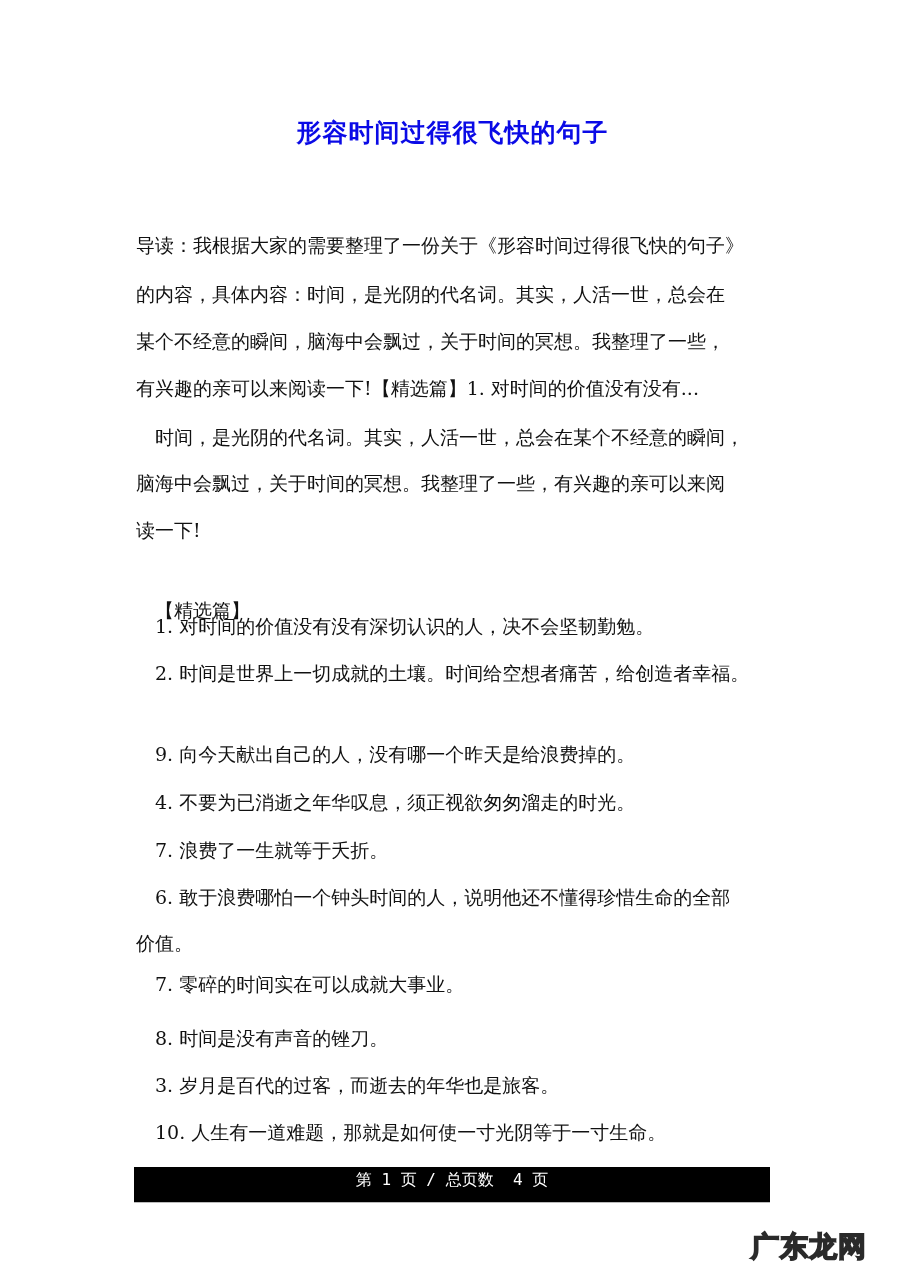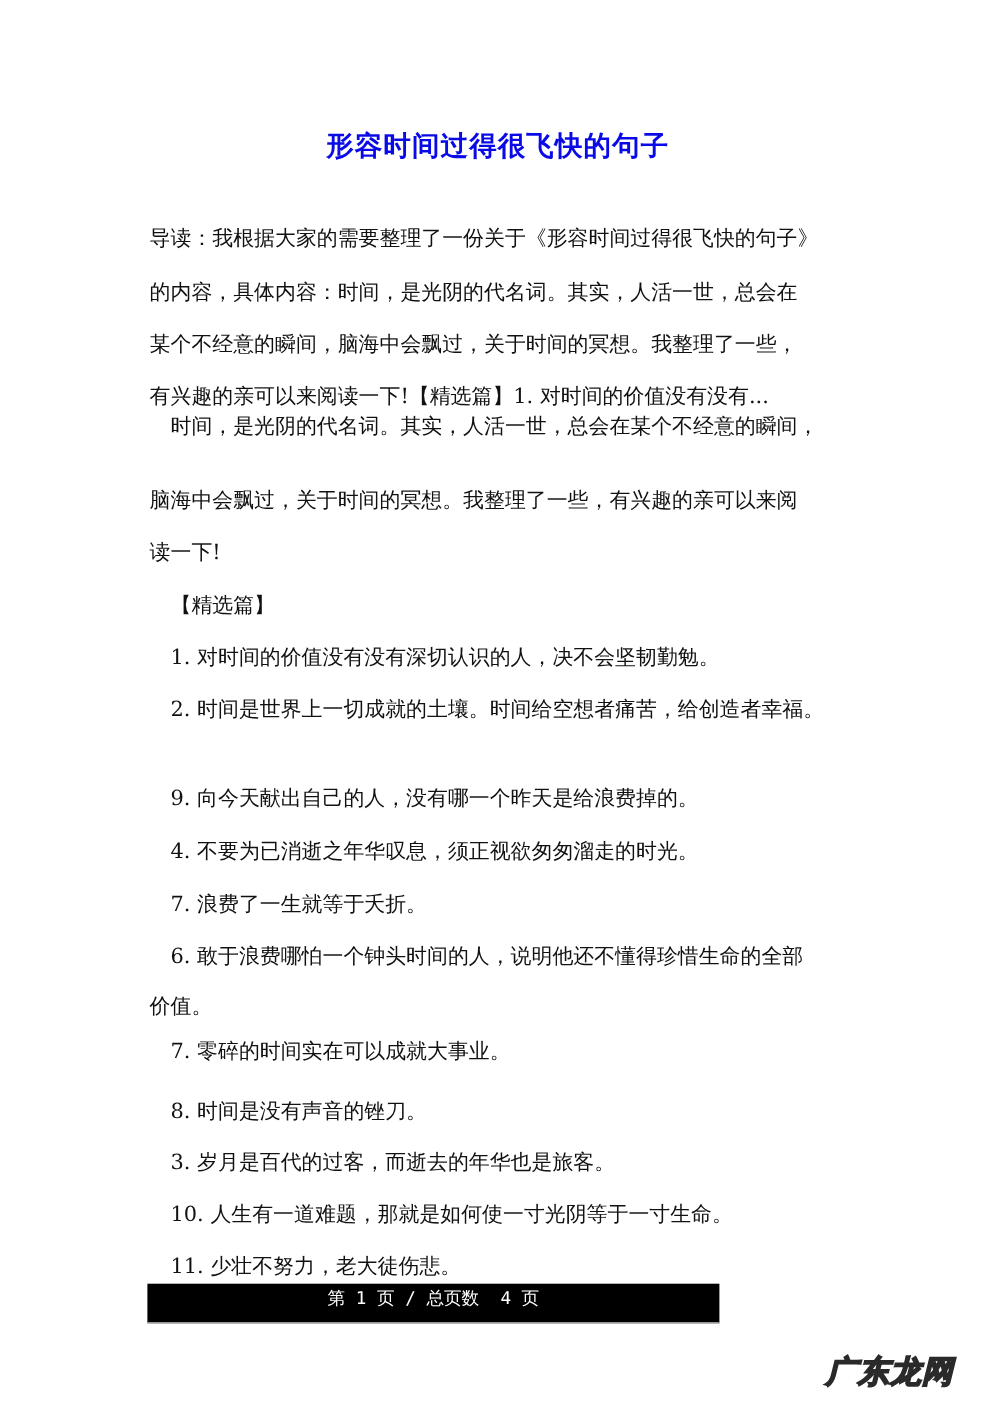--- a/index.html
+++ b/index.html
@@ -27,68 +27,68 @@
       letter-spacing: 1px;
       color: #0a0ae6;
     }
     .line {
       position: absolute;
       left: 136px;
       font-size: 19px;
       line-height: 24px;
       white-space: nowrap;
       color: #111111;
+      margin-top: 28px;
     }
     .footer-bar {
       position: absolute;
       left: 134px;
       top: 1167px;
-      width: 520px;
+      width: 636px;
       height: 36px;
       background: #000000;
       border-bottom: 1px solid #bbbbbb;
       color: #ffffff;
       font-size: 16px;
       display: flex;
       justify-content: center;
       align-items: flex-start;
       padding-top: 3px;
       box-sizing: border-box;
       font-family: "DejaVu Sans Mono", monospace;
       white-space: pre;
     }
     .watermark {
       position: absolute;
       right: 38px;
       bottom: 14px;
       font-family: "DejaVu Sans", sans-serif;
       font-weight: bold;
-      font-style: italic;
       font-size: 28px;
       color: #ffffff;
       -webkit-text-stroke: 1.6px #2a2a2a;
       letter-spacing: 1px;
     }
   </style>
 </head>
 <body>
 
 <div>
   <div class="page-title">形容时间过得很飞快的句子</div>
 
   <div class="line" style="top:205px">导读：我根据大家的需要整理了一份关于《形容时间过得很飞快的句子》</div>
   <div class="line" style="top:254px">的内容，具体内容：时间，是光阴的代名词。其实，人活一世，总会在</div>
   <div class="line" style="top:301px">某个不经意的瞬间，脑海中会飘过，关于时间的冥想。我整理了一些，</div>
   <div class="line" style="top:348px">有兴趣的亲可以来阅读一下!【精选篇】1. 对时间的价值没有没有...</div>
 
-  <div class="line" style="top:376px">　时间，是光阴的代名词。其实，人活一世，总会在某个不经意的瞬间，</div>
+  <div class="line" style="top:397px">　时间，是光阴的代名词。其实，人活一世，总会在某个不经意的瞬间，</div>
   <div class="line" style="top:443px">脑海中会飘过，关于时间的冥想。我整理了一些，有兴趣的亲可以来阅</div>
   <div class="line" style="top:490px">读一下!</div>
 
-  <div class="line" style="top:538px">　【精选篇】</div>
+  <div class="line" style="top:570px">　【精选篇】</div>
 
   <div class="line" style="top:586px">　1. 对时间的价值没有没有深切认识的人，决不会坚韧勤勉。</div>
   <div class="line" style="top:633px">　2. 时间是世界上一切成就的土壤。时间给空想者痛苦，给创造者幸福。</div>
   <div class="line" style="top:714px">　9. 向今天献出自己的人，没有哪一个昨天是给浪费掉的。</div>
   <div class="line" style="top:762px">　4. 不要为已消逝之年华叹息，须正视欲匆匆溜走的时光。</div>
   <div class="line" style="top:810px">　7. 浪费了一生就等于夭折。</div>
   <div class="line" style="top:857px">　6. 敢于浪费哪怕一个钟头时间的人，说明他还不懂得珍惜生命的全部</div>
   <div class="line" style="top:903px">价值。</div>
   <div class="line" style="top:944px">　7. 零碎的时间实在可以成就大事业。</div>
   <div class="line" style="top:998px">　8. 时间是没有声音的锉刀。</div>

